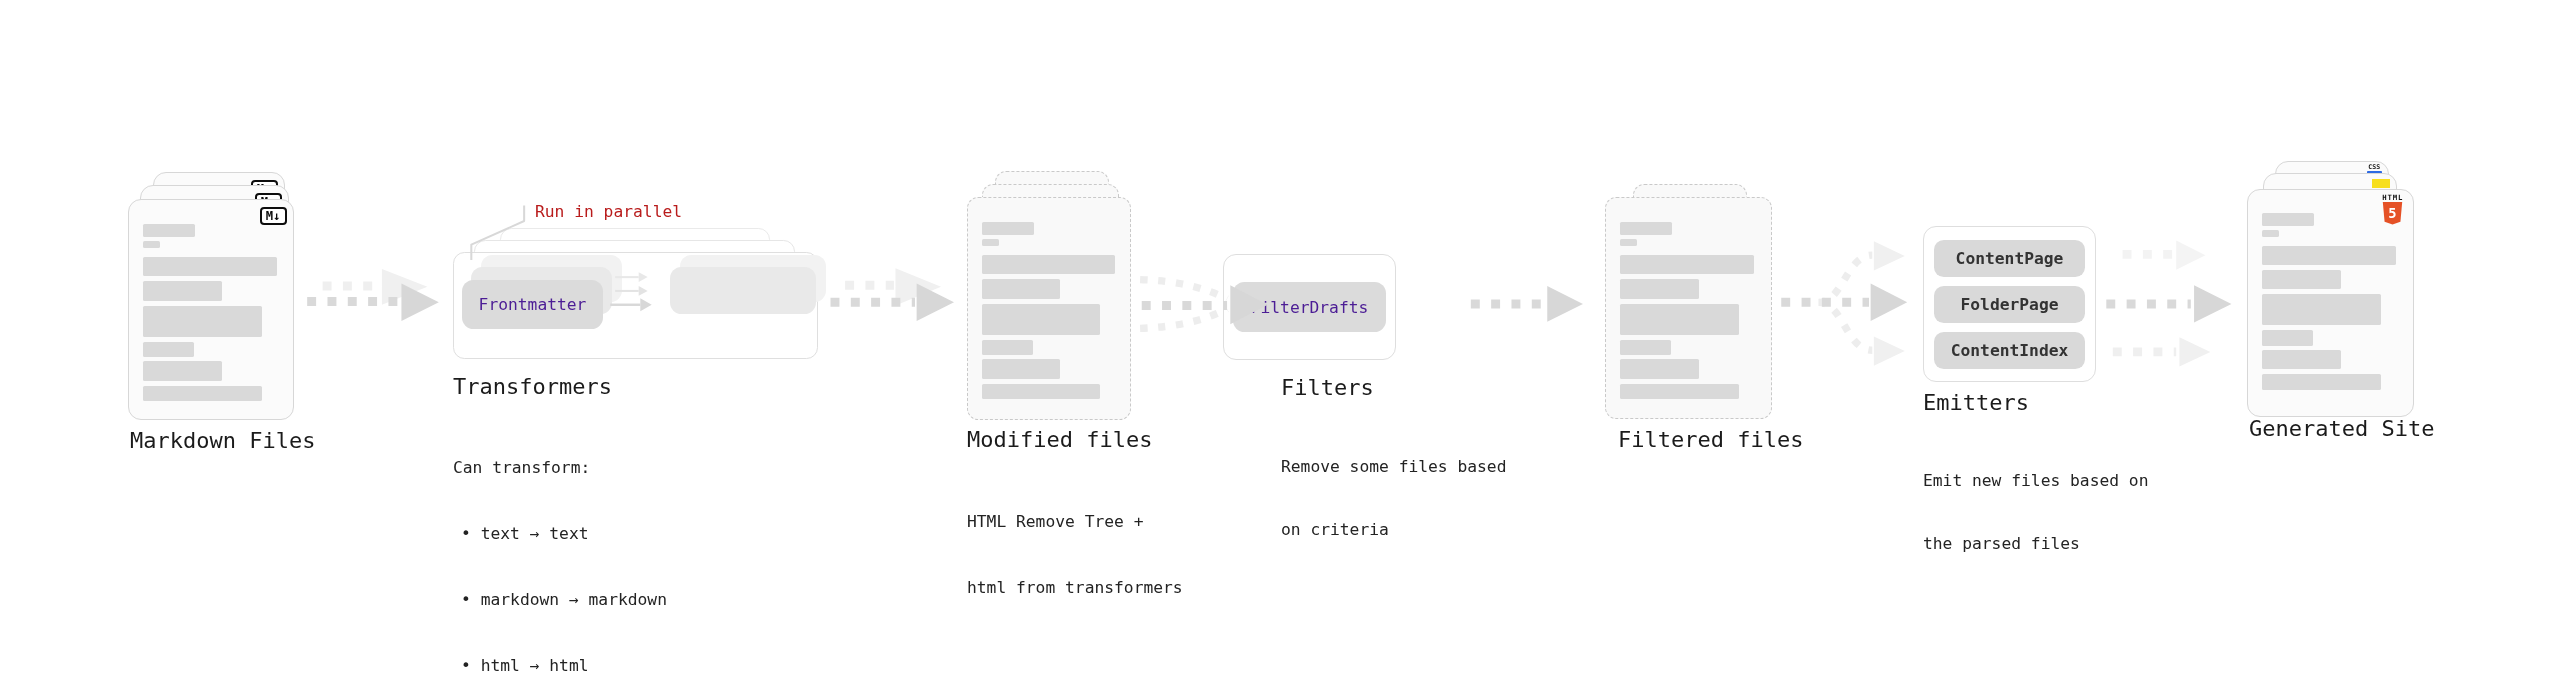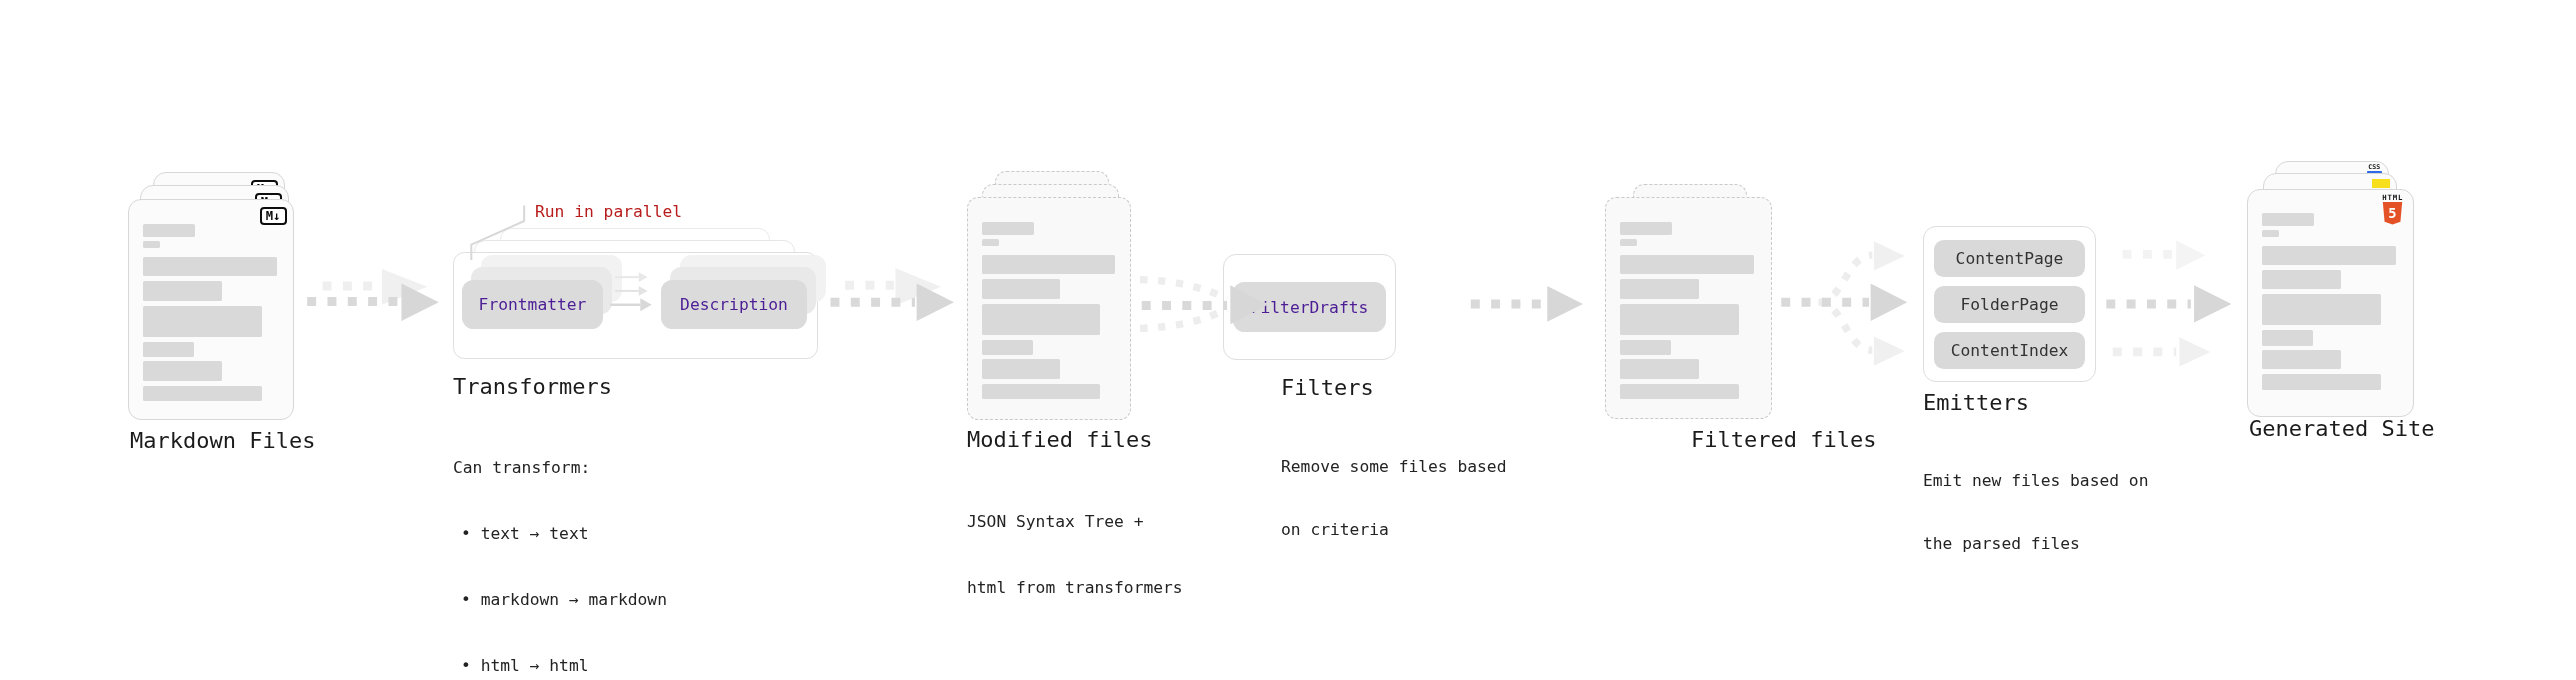--- a/index.html
+++ b/index.html
@@ -75,21 +75,20 @@
   <div class="tbox" style="left:500px;top:228px;width:270px;height:107px;border-color:#eaeaea;"></div>
   <div class="tbox" style="left:474px;top:240px;width:321px;height:107px;border-color:#e6e6e6;"></div>
   <div class="tbox" style="left:453px;top:252px;width:365px;height:107px;border-color:#dfdfdf;"></div>
 
   <div class="ghost2" style="left:481px;top:255px;width:141px;height:47px;"></div>
   <div class="ghost1" style="left:471px;top:267px;width:141px;height:47px;"></div>
   <div class="pill" style="left:462px;top:280px;width:141px;height:49px;">Frontmatter</div>
 
   <div class="ghost2" style="left:680px;top:255px;width:146px;height:47px;"></div>
   <div class="ghost1" style="left:670px;top:267px;width:146px;height:47px;"></div>
-  <div class="pill" style="left:661px;top:280px;width:146px;height:49px;">Description</div>
 
   <div class="annotation" style="left:535px;top:202px;">Run in parallel</div>
 
   <div class="h1" style="left:453px;top:375px;">Transformers</div>
   <div class="body" style="left:453px;top:413px;">
     <div>Can transform:</div>
     <div class="indent">• text → text</div>
     <div class="indent">• markdown → markdown</div>
     <div class="indent">• html → html</div>
   </div>
@@ -103,21 +102,21 @@
         <div class="bar" style="width: 100%; height: 19.5px; margin-bottom: 4.9px;"></div>
         <div class="bar" style="width: 59%; height: 19.5px; margin-bottom: 4.9px;"></div>
         <div class="bar" style="width: 89%; height: 31px; margin-bottom: 4.9px;"></div>
         <div class="bar" style="width: 38%; height: 15.4px; margin-bottom: 4.1px;"></div>
         <div class="bar" style="width: 59%; height: 19.5px; margin-bottom: 4.9px;"></div>
         <div class="bar" style="width: 89%; height: 15.4px; margin-bottom: 0px;"></div>
       </div>
   </div>
   <div class="h1" style="left:967px;top:428px;">Modified files</div>
   <div class="body" style="left:967px;top:467px;">
-    <div>JSON Syntax Tree +</div>
+    <div>HTML Remove Tree +</div>
     <div>html from transformers</div>
   </div>
 
   <div class="cbox" style="left:1223px;top:254px;width:173px;height:106px;display:flex;align-items:center;justify-content:center;">
     <div class="pill" style="position:static;width:153px;height:50px;">FilterDrafts</div>
   </div>
   <div class="h1" style="left:1281px;top:376px;">Filters</div>
   <div class="body" style="left:1281px;top:414px;line-height:21px;">
     <div>Remove some files based</div>
     <div>on criteria</div>
@@ -129,23 +128,23 @@
         <div class="bar" style="width: 39%; height: 13px; margin-bottom: 4.1px;"></div>
         <div class="bar" style="width: 13%; height: 6.5px; margin-bottom: 9px;"></div>
         <div class="bar" style="width: 100%; height: 19.5px; margin-bottom: 4.9px;"></div>
         <div class="bar" style="width: 59%; height: 19.5px; margin-bottom: 4.9px;"></div>
         <div class="bar" style="width: 89%; height: 31px; margin-bottom: 4.9px;"></div>
         <div class="bar" style="width: 38%; height: 15.4px; margin-bottom: 4.1px;"></div>
         <div class="bar" style="width: 59%; height: 19.5px; margin-bottom: 4.9px;"></div>
         <div class="bar" style="width: 89%; height: 15.4px; margin-bottom: 0px;"></div>
       </div>
   </div>
-  <div class="h1" style="left:1691px;top:428px;">Filtered files</div>
-
-  <div class="cbox" style="left:1923px;top:226px;width:173px;height:156px;display:flex;flex-direction:column;justify-content:center;gap:9px;padding:0 9.8px;">
+  <div class="h1" style="left:1618px;top:428px;">Filtered files</div>
+
+  <div class="cbox" style="left:1923px;top:226px;width:173px;height:156px;display:flex;flex-direction:column;justify-content:center;gap:9px;padding:0 9.8px;font-weight:bold;">
     <div class="epill">ContentPage</div>
     <div class="epill">FolderPage</div>
     <div class="epill">ContentIndex</div>
   </div>
   <div class="h1" style="left:1923px;top:391px;">Emitters</div>
   <div class="body" style="left:1923px;top:428px;line-height:21px;">
     <div>Emit new files based on</div>
     <div>the parsed files</div>
   </div>
 

